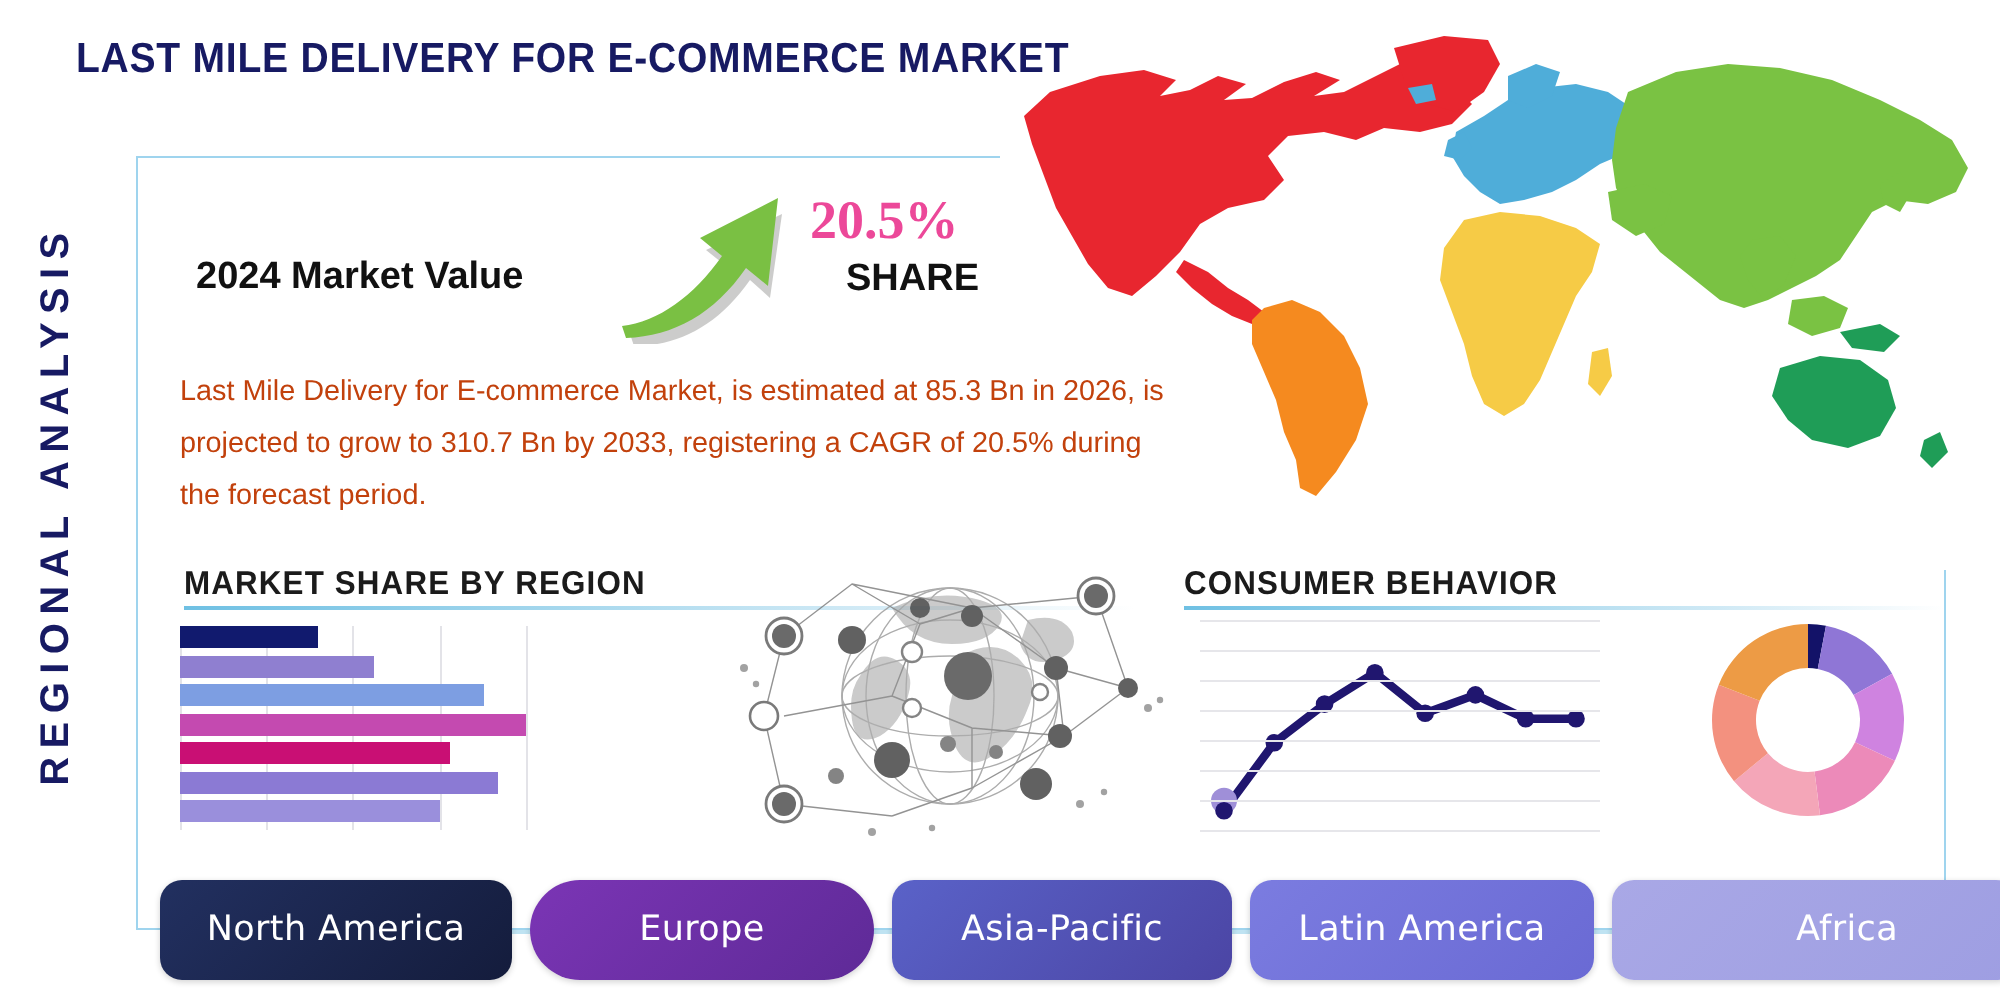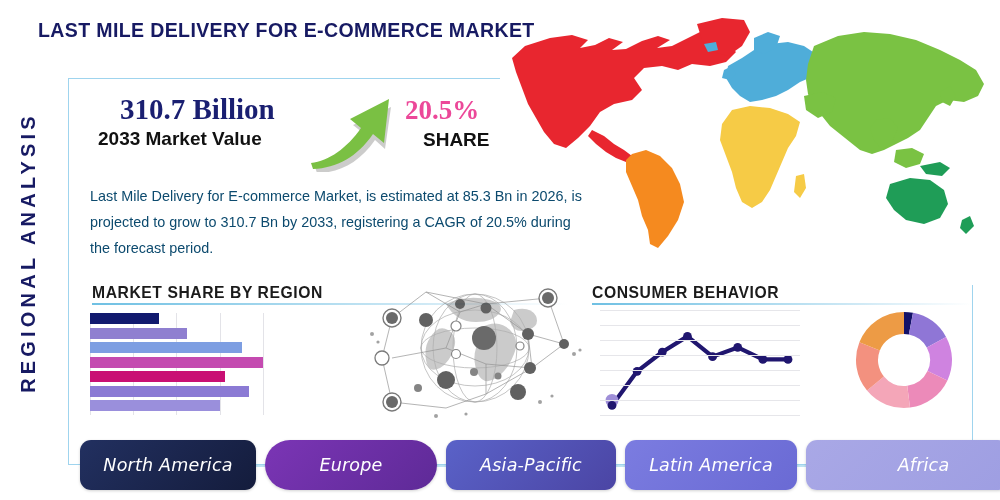--- a/index.html
+++ b/index.html
@@ -77,21 +77,21 @@
   .cagr-sub{
     position:absolute;left:333px;top:36px;
     font-size:19px;font-weight:700;color:#111;
     white-space:nowrap;
   }
   .arrow-wrap{position:absolute;left:215px;top:-6px;width:105px;height:85px;}
 
   
   .blurb{
     position:absolute;left:90px;top:183px;width:500px;
-    font-size:14.4px;line-height:26px;color:#0c4a6e;
+    font-size:14.4px;line-height:26px;color:#c2410c;
   }
 
   
   .worldmap{position:absolute;left:492px;top:8px;width:505px;height:265px;}
 
   
   .sec-head{
     position:absolute;
     font-size:16.5px;font-weight:700;color:#1b1b1b;
     letter-spacing:.6px;
@@ -126,21 +126,20 @@
     position:absolute;left:120px;top:465px;width:830px;height:2px;background:#bfe3f2;
   }
   .tabs{position:absolute;left:80px;top:440px;width:905px;height:52px;}
   .tab{
     position:absolute;top:0;height:50px;border-radius:11px;
     display:flex;align-items:center;justify-content:center;
     color:#ffffff;font-size:17.5px;
     font-family:"DejaVu Sans",sans-serif;
     letter-spacing:.2px;
     box-shadow:0 1px 3px rgba(0,0,0,.18);
-    font-style:italic;
   }
   .tab-0{left:0px;  width:176px;background:linear-gradient(135deg,#223060,#141c3c);}
   .tab-1{left:185px;width:172px;background:linear-gradient(135deg,#7b35b5,#5e2a97);border-radius:25px;}
   .tab-2{left:366px;width:170px;background:linear-gradient(135deg,#5a62c8,#4b45a4);}
   .tab-3{left:545px;width:172px;background:linear-gradient(135deg,#7b7ce0,#6a6ad4);}
   .tab-4{left:726px;width:171px;background:linear-gradient(135deg,#a9a8e6,#9e9ee2);padding-left:32px;}
 </style>
 </head>
 <body>
 
@@ -178,22 +177,21 @@
       <path fill="#7ac243" d="M404 142 L420 140 L432 146 L428 156 L414 160 L402 154 Z"></path>
       <path fill="#7ac243" d="M448 84 L458 78 L464 88 L458 98 L450 94 Z"></path>
 
       <path fill="#1f9d57" d="M398 176 L418 170 L438 172 L452 182 L456 196 L448 210 L432 216 L414 212 L402 202 L394 190 Z"></path>
       <path fill="#1f9d57" d="M428 158 L448 154 L458 160 L450 168 L434 166 Z"></path>
       <path fill="#1f9d57" d="M470 212 L478 208 L482 218 L474 226 L468 220 Z"></path>
     </svg>
   </div>
 
   <div class="kpi">
-    <div class="kpi-value">310.7 Billion</div>
-    <div class="kpi-sub">2033 Market Value</div>
+    <div class="kpi-sub">2024 Market Value</div>
     <div class="arrow-wrap">
       <svg viewBox="0 0 105 85" width="105" height="85" xmlns="http://www.w3.org/2000/svg">
         <path fill="#8d8f8c" opacity=".45" d="M10 80 C26 78 44 66 58 46 L48 38 L86 20 L80 62 L70 53 C54 76 34 86 12 86 Z"></path>
         <path fill="#7ac043" d="M6 76 C24 74 42 61 56 41 L45 32 L84 12 L79 56 L68 47 C52 70 32 81 8 82 Z"></path>
       </svg>
     </div>
     <div class="cagr-value">20.5%</div>
     <div class="cagr-sub">SHARE</div>
   </div>
 

